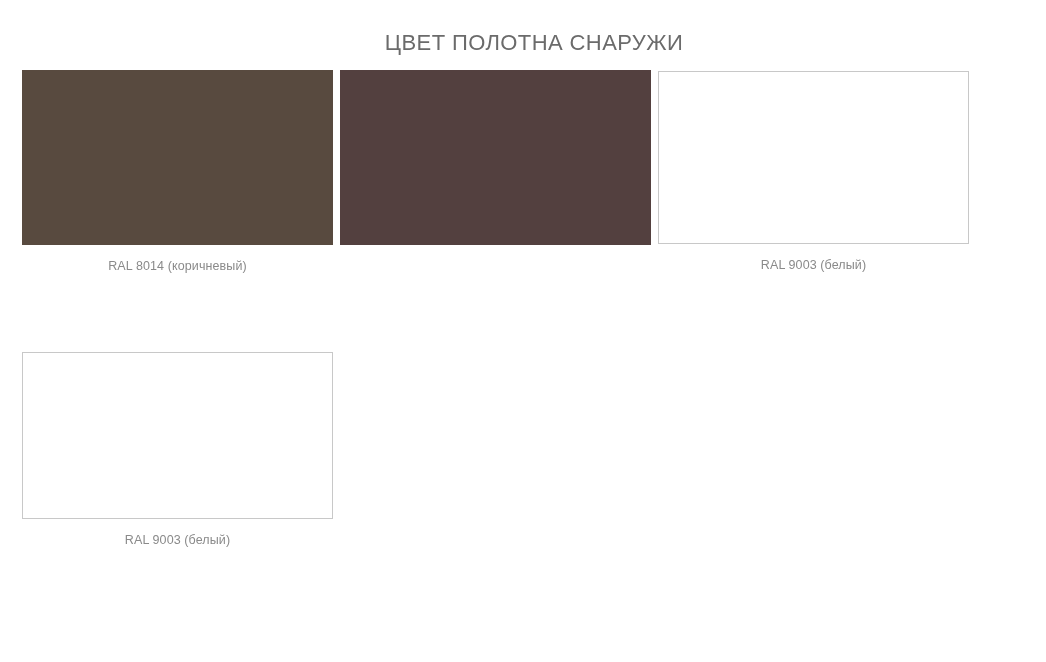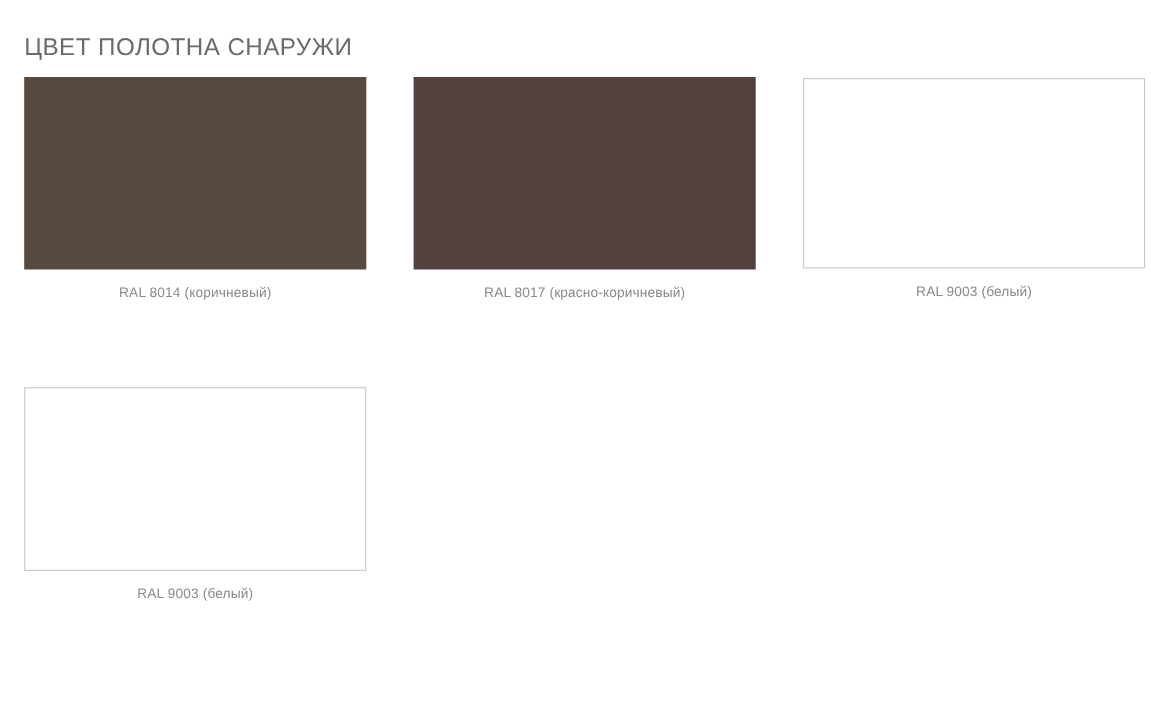--- a/index.html
+++ b/index.html
@@ -38,29 +38,28 @@
     font-size: 22px;
     font-weight: 400;
     letter-spacing: 0.4px;
     color: #6b6b6b;
     line-height: 30px;
     height: 30px;
     white-space: nowrap;
     font-family: "Liberation Sans", sans-serif;
   }
 
-  .section--outside .section-title { padding-top: 28px; }
+  .section--outside .section-title { padding-top: 28px; text-align: center; }
   .section--inside  .section-title { padding-top: 28px; }
 
   .swatch-row {
     display: flex;
     align-items: flex-start;
     padding-left: 22px;
     margin-top: 12px;
-    gap: 36px;
   }
 
   .swatch-cell {
     display: flex;
     flex-direction: column;
     align-items: center;
     margin-right: 7px;
   }
 
   .swatch {
@@ -101,21 +100,20 @@
 
     <div class="swatch-row">
 
       <div class="swatch-cell">
         <div class="swatch" style="background:#584a3f"></div>
         <div class="swatch-label">RAL 8014 (коричневый)</div>
       </div>
 
       <div class="swatch-cell">
         <div class="swatch" style="background:#53403f"></div>
-        <div class="swatch-label">RAL 8017 (красно-коричневый)</div>
       </div>
 
       <div class="swatch-cell">
         <div class="swatch swatch--bordered"></div>
         <div class="swatch-label">RAL 9003 (белый)</div>
       </div>
 
     </div>
   </section>
 

